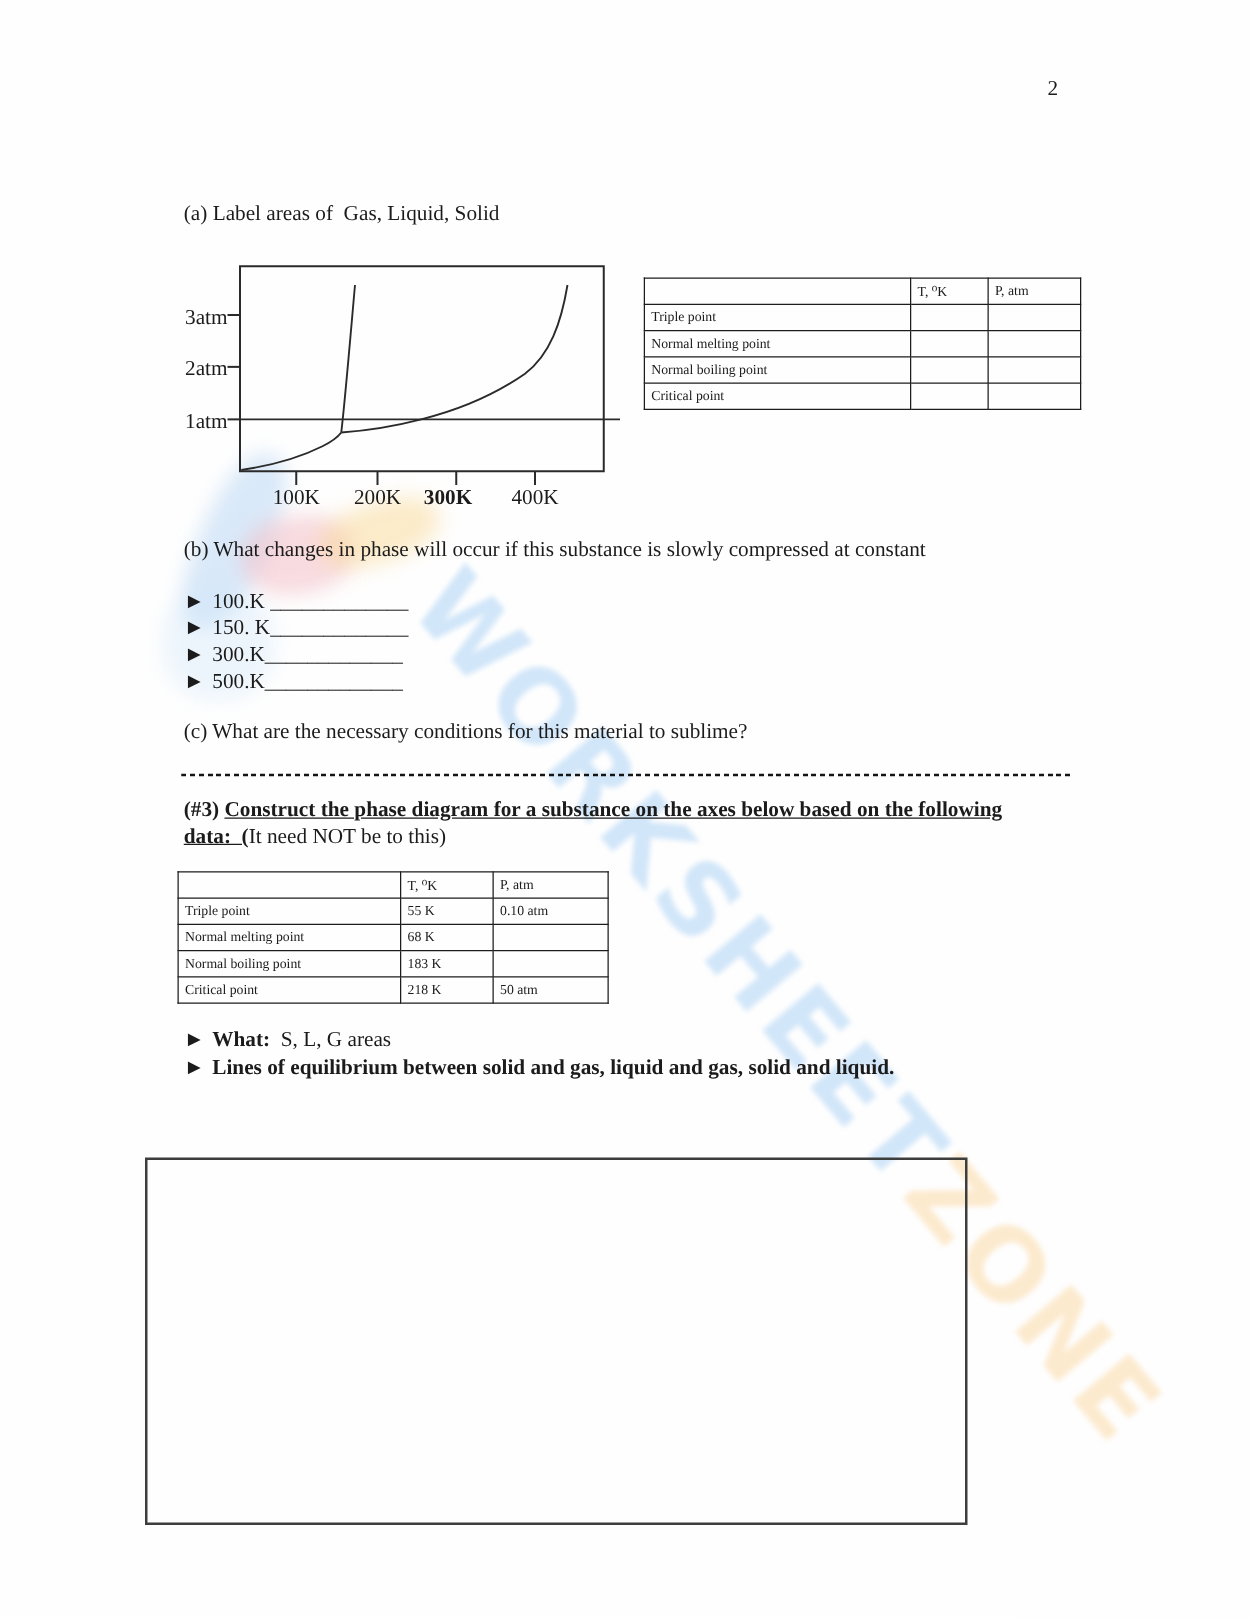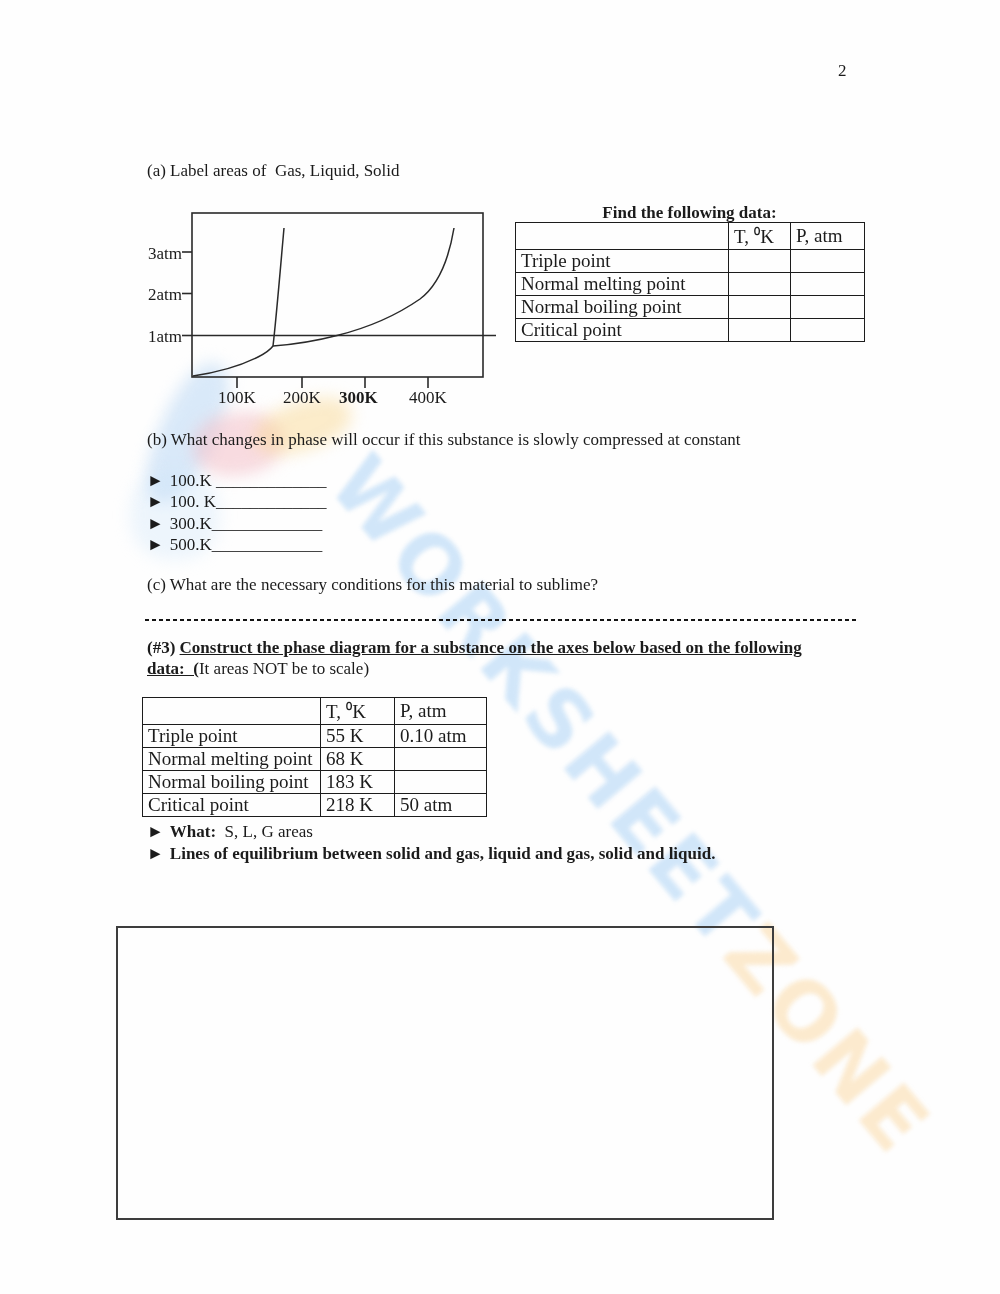--- a/index.html
+++ b/index.html
@@ -14,21 +14,21 @@
   .ul{text-decoration:underline;}
   
   .wm{position:absolute;z-index:1;pointer-events:none;}
   .wm-blob{position:absolute;filter:blur(8px);border-radius:45%;}
   .wm-text{
     left:383px;top:438px;transform:rotate(50deg);transform-origin:0 0;
     font-family:"DejaVu Sans",sans-serif;font-weight:bold;font-size:80px;
     letter-spacing:5px;white-space:nowrap;filter:blur(2px);
   }
   
-  table.wtab{border-collapse:collapse;table-layout:fixed;font-size:19px;font-family:Liberation Serif, serif;}
+  table.wtab{border-collapse:collapse;table-layout:fixed;font-size:11px;}
   table.wtab td{border:1.4px solid #1c1c1c;height:20px;padding:0 5px;vertical-align:middle;white-space:nowrap;overflow:hidden;}
   
   .dashrule{height:2px;background:repeating-linear-gradient(90deg,#141414 0 4px,transparent 4px 7px);}
   .bullet{display:inline-block;margin-right:6px;}
   .answerbox{border:2px solid #3d3d3d;background:transparent;}
   svg{overflow:visible;}
 </style>
 </head>
 <body>
 
@@ -76,21 +76,20 @@
     <div class="abs fs" style="left:140px;top:243px;width:42px;text-align:right;">3atm</div>
     <div class="abs fs" style="left:140px;top:284px;width:42px;text-align:right;">2atm</div>
     <div class="abs fs" style="left:140px;top:326px;width:42px;text-align:right;">1atm</div>
     
     <div class="abs fs" style="left:211px;top:387px;width:52px;text-align:center;">100K</div>
     <div class="abs fs" style="left:276px;top:387px;width:52px;text-align:center;">200K</div>
     <div class="abs fs" style="left:339px;top:387px;width:52px;font-weight:bold;">300K</div>
     <div class="abs fs" style="left:402px;top:387px;width:52px;text-align:center;">400K</div>
   </div>
 
-  <div class="abs fs z bold" style="left:515px;top:202px;width:349px;text-align:center;">Find the following data:</div>
   <table class="wtab abs z" style="left:515px;top:222px;width:349px;">
     <colgroup><col style="width:213px"><col style="width:62px"><col style="width:74px"></colgroup>
     <tbody><tr>
       <td></td>
       <td>T, ⁰K</td>
       <td>P, atm</td>
     </tr>
     <tr>
       <td>Triple point</td>
       <td></td>
@@ -109,30 +108,30 @@
     <tr>
       <td>Critical point</td>
       <td></td>
       <td></td>
     </tr>
   </tbody></table>
 
   <div class="abs fs z" style="left:147px;top:429px;">(b) What changes in phase will occur if this substance is slowly compressed at constant</div>
 
   <div class="abs fs z" style="left:147px;top:470px;"><span class="bullet">►</span><span>100.K </span><span>_____________</span></div>
-  <div class="abs fs z" style="left:147px;top:491px;"><span class="bullet">►</span><span>100. K</span><span>_____________</span></div>
+  <div class="abs fs z" style="left:147px;top:491px;"><span class="bullet">►</span><span>150. K</span><span>_____________</span></div>
   <div class="abs fs z" style="left:147px;top:513px;"><span class="bullet">►</span><span>300.K</span><span>_____________</span></div>
   <div class="abs fs z" style="left:147px;top:534px;"><span class="bullet">►</span><span>500.K</span><span>_____________</span></div>
 
   <div class="abs fs z" style="left:147px;top:574px;">(c) What are the necessary conditions for this material to sublime?</div>
 
   <div class="abs z dashrule" style="left:145px;top:619px;width:712px;"></div>
 
   <div class="abs fs z" style="left:147px;top:637px;"><span class="bold">(#3) </span><span class="bold ul">Construct the phase diagram for a substance on the axes below based on the following</span></div>
-  <div class="abs fs z" style="left:147px;top:658px;"><span class="bold ul">data:  (</span><span>It areas NOT be to scale)</span></div>
+  <div class="abs fs z" style="left:147px;top:658px;"><span class="bold ul">data:  (</span><span>It need NOT be to this)</span></div>
 
   <table class="wtab abs z" style="left:142px;top:697px;width:344px;">
     <colgroup><col style="width:178px"><col style="width:74px"><col style="width:92px"></colgroup>
     <tbody><tr>
       <td></td>
       <td>T, ⁰K</td>
       <td>P, atm</td>
     </tr>
     <tr>
       <td>Triple point</td>

